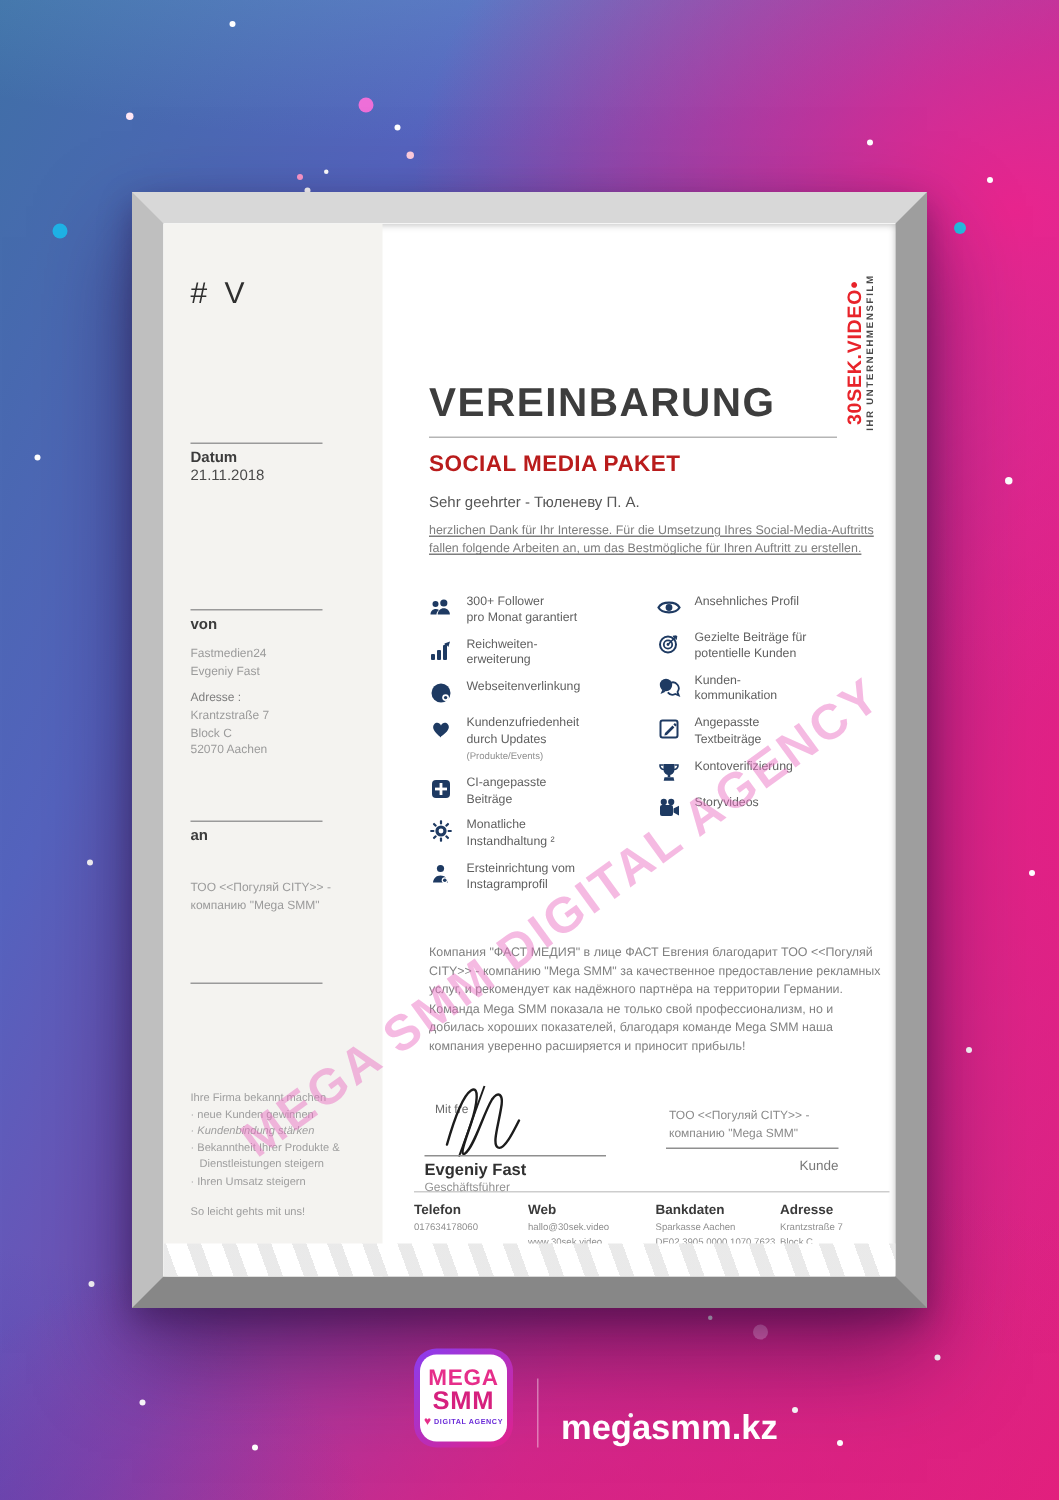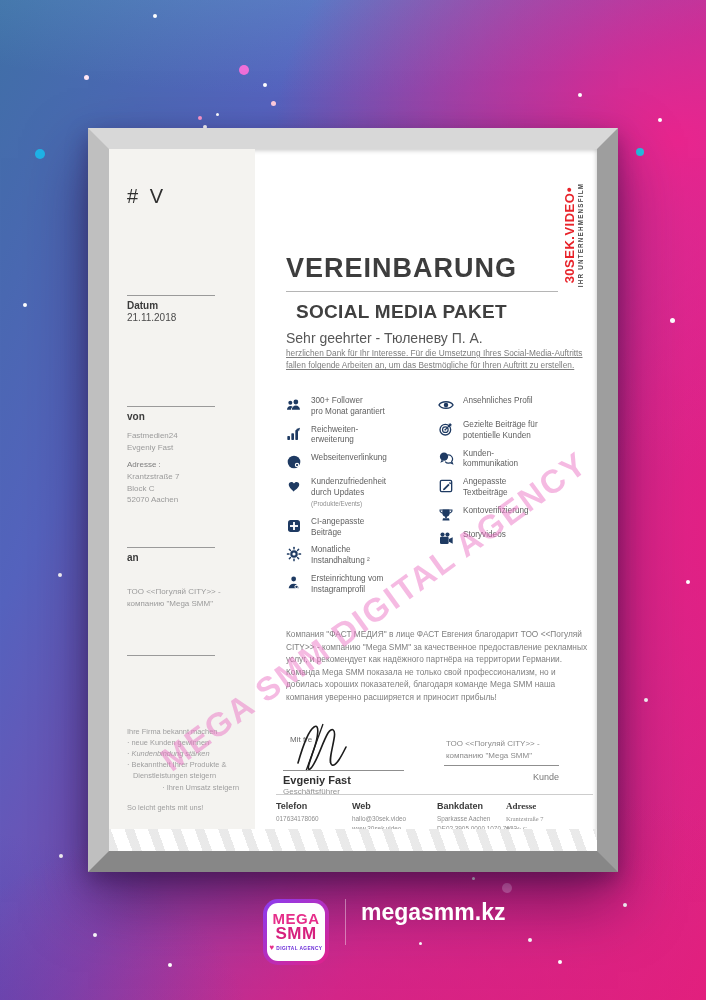--- a/index.html
+++ b/index.html
@@ -23,22 +23,22 @@
   .sidebar-bg{position:absolute;left:0;top:0;bottom:0;width:146px;background:#f4f3f0;}
   .rule{position:absolute;height:1px;background:#9a9a9a;}
   .abs{position:absolute;}
   
   .brandmark{left:18px;top:36px;font-size:20px;letter-spacing:3px;color:#2f2f2f;font-weight:500;}
   .sb-label{font-size:10px;font-weight:bold;color:#3c3c3c;}
   .sb-small{font-size:8px;color:#9b9b9b;line-height:1.45;}
   .sb-mid{font-size:8px;color:#7d7d7d;}
   
   .doc-title{left:177px;top:104px;font-size:27px;font-weight:600;color:#3d3d3d;letter-spacing:1px;}
-  .doc-subtitle{left:187px;top:152px;font-size:19px;font-weight:800;color:#404040;letter-spacing:.3px;}
-  .greeting{left:177px;top:181px;font-size:14px;color:#565656;}
+  .doc-subtitle{left:177px;top:152px;font-size:15px;font-weight:800;color:#b91c1c;letter-spacing:.3px;}
+  .greeting{left:177px;top:181px;font-size:10px;color:#565656;}
   .intro{left:177px;top:198px;width:298px;font-size:8.3px;color:#7d7d7d;line-height:1.5;text-decoration:underline;}
   .features{left:177px;top:247px;width:310px;display:flex;}
   .fcol{display:flex;flex-direction:column;}
   .fcol.left{width:152px;}
   .fcol.right{width:158px;}
   .feat{display:flex;margin-bottom:7px;}
   .ficon{flex:0 0 16px;height:16px;margin-right:9px;margin-top:1px;}
   .ficon svg{display:block;}
   .ftext{font-size:8.2px;color:#5f5f5f;line-height:1.32;}
   .fsub{font-size:6.4px;color:#8f8f8f;}
@@ -63,21 +63,21 @@
   .f-label{font-size:9px;font-weight:bold;color:#3a3a3a;margin-bottom:3px;}
   .f-val{font-size:6.4px;color:#8f8f8f;line-height:1.55;}
   .stripes{position:absolute;left:0;right:0;bottom:0;height:22px;background:
      repeating-linear-gradient(70deg,rgba(178,178,178,.28) 0 9px,rgba(0,0,0,0) 9px 22px),#fff;z-index:2;}
   
   .side-logo{left:454px;top:16px;width:140px;transform-origin:0 0;
              transform:rotate(-90deg) translateX(-140px);z-index:3;text-align:center;}
   .side-brand{font-size:13px;font-weight:900;color:#e8232a;letter-spacing:.5px;line-height:1;}
   .side-tag{font-size:6.3px;font-weight:bold;color:#4a4a4a;letter-spacing:1.2px;margin-top:1px;}
   
-  .bottom-bar{position:absolute;left:263px;top:899px;display:flex;align-items:flex-start;}
+  .bottom-bar{position:absolute;left:276px;top:899px;display:flex;align-items:flex-end;}
   .logo-box{width:66px;height:66px;border-radius:15px;padding:4px;box-sizing:border-box;
             background:linear-gradient(140deg,#8a3cf0,#e0218a);}
   .logo-inner{width:100%;height:100%;border-radius:11px;background:#fff;display:flex;
               flex-direction:column;align-items:center;justify-content:center;}
   .logo-mega{font-size:15px;font-weight:900;color:#e62e8a;line-height:.95;letter-spacing:.5px;}
   .logo-smm{font-size:17px;font-weight:900;color:#d6207e;line-height:.95;letter-spacing:.5px;}
   .logo-tagrow{display:flex;align-items:center;margin-top:2px;}
   .heart{color:#e62e8a;font-size:8px;margin-right:2px;line-height:1;}
   .logo-tag{font-size:4.8px;font-weight:bold;color:#6a2bd8;letter-spacing:.4px;}
   .vline{width:1px;height:46px;background:rgba(255,255,255,.4);margin:0 15px 0 16px;}
@@ -146,21 +146,21 @@
           <div>компанию "Mega SMM"</div>
         </div>
       <div class="rule" style="left:18px;top:506px;width:88px;"></div>
 
       <div class="abs" style="left:18px;top:577px;width:112px;font-size:7.4px;color:#9e9e9e;line-height:1.5;">
         <div>Ihre Firma bekannt machen</div>
         <div id="benefits-list">
             <div style="padding-left:6px;text-indent:-6px;">· neue Kunden gewinnen</div>
             <div style="padding-left:6px;text-indent:-6px;font-style:italic;">· Kundenbindung stärken</div>
             <div style="padding-left:6px;text-indent:-6px;">· Bekanntheit Ihrer Produkte &amp; Dienstleistungen steigern</div>
-            <div style="padding-left:6px;text-indent:-6px;text-align:right;">· Ihren Umsatz steigern</div>
+            <div style="padding-left:6px;text-indent:-6px;">· Ihren Umsatz steigern</div>
           </div>
         <div style="margin-top:9px;">So leicht gehts mit uns!</div>
       </div>
 
       <div class="abs doc-title">VEREINBARUNG</div>
       <div class="rule" style="left:177px;top:142px;width:272px;background:#b5b5b5;"></div>
       <div class="abs doc-subtitle">SOCIAL MEDIA PAKET</div>
       <div class="abs greeting">Sehr geehrter - Тюленеву П. А.</div>
       <div class="abs intro">herzlichen Dank für Ihr Interesse.  Für die Umsetzung Ihres Social-Media-Auftritts fallen folgende Arbeiten an, um das Bestmögliche für Ihren Auftritt zu erstellen.</div>
 
@@ -348,21 +348,21 @@
           </div>
       </div>
       <div class="abs fcolm" style="left:328px;width:82px;">
         <div class="f-label">Bankdaten</div>
         <div class="f-val" id="bank-lines">
             <div>Sparkasse Aachen</div>
             <div>DE02 3905 0000 1070 7623 05</div>
             <div>AACSDE33XXX</div>
           </div>
       </div>
-      <div class="abs fcolm" style="left:397px;width:72px;font-family:Liberation Serif, serif;">
+      <div class="abs fcolm" style="left:411px;width:72px;">
         <div class="f-label">Adresse</div>
         <div class="f-val" id="adresse-lines">
             <div>Krantzstraße 7</div>
             <div>Block C</div>
             <div>52070 Aachen</div>
           </div>
       </div>
 
       <div class="stripes"></div>
 

